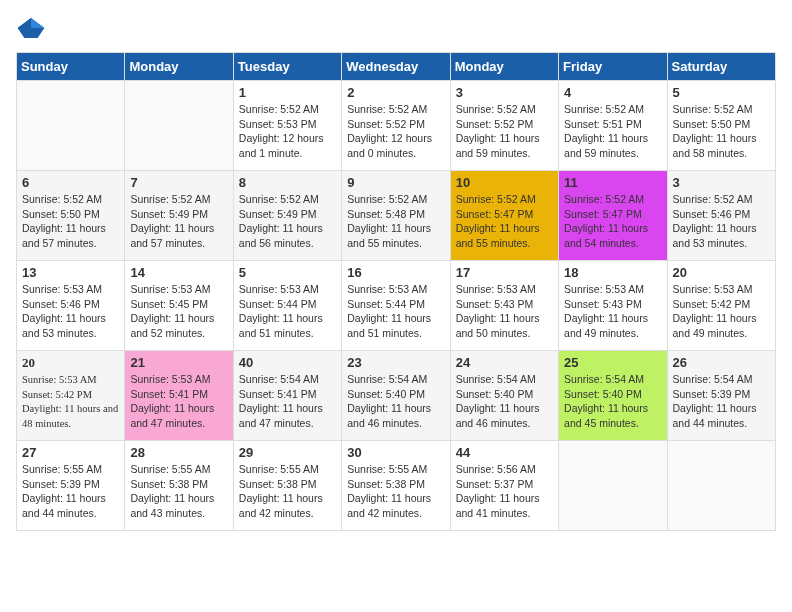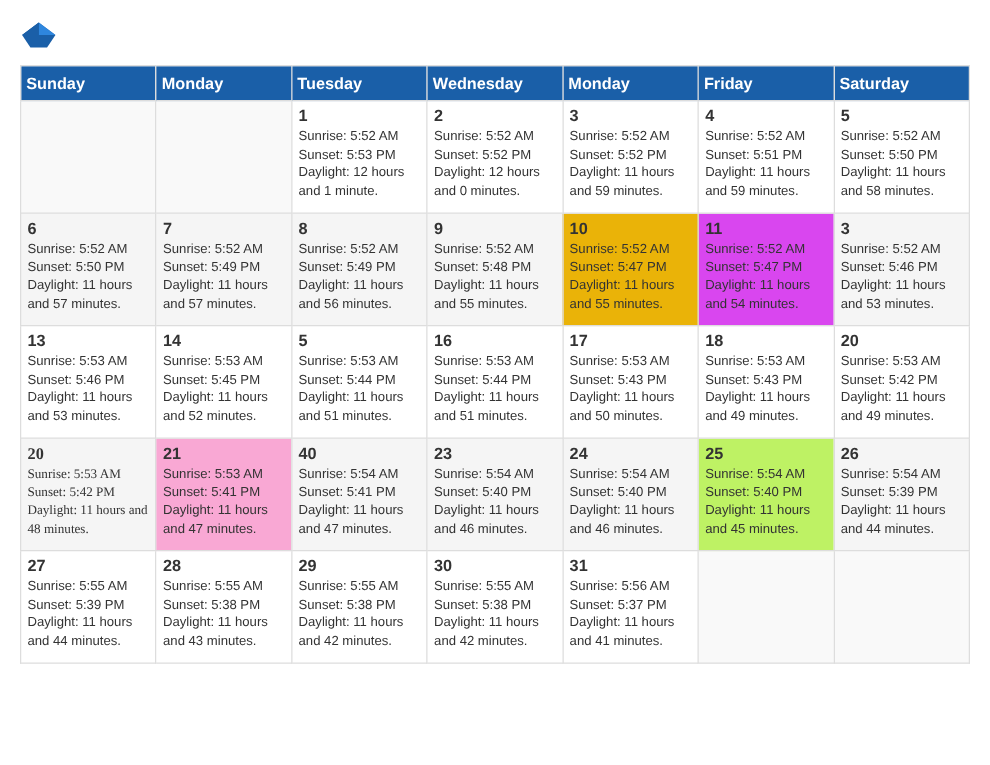--- a/index.html
+++ b/index.html
@@ -295,21 +295,21 @@
 Sunset: 5:38 PM
 Daylight: 11 hours and 42 minutes.</div>
         </td>
         <td>
           <span class="day-number">30</span>
           <div class="cell-text" style="white-space: pre-line;">Sunrise: 5:55 AM
 Sunset: 5:38 PM
 Daylight: 11 hours and 42 minutes.</div>
         </td>
         <td>
-          <span class="day-number">31</span>
+          <span class="day-number">44</span>
           <div class="cell-text" style="white-space: pre-line;">Sunrise: 5:56 AM
 Sunset: 5:37 PM
 Daylight: 11 hours and 41 minutes.</div>
         </td>
         <td class="empty-cell"></td>
         <td class="empty-cell"></td>
       </tr>
     </tbody>
 </table>
 

